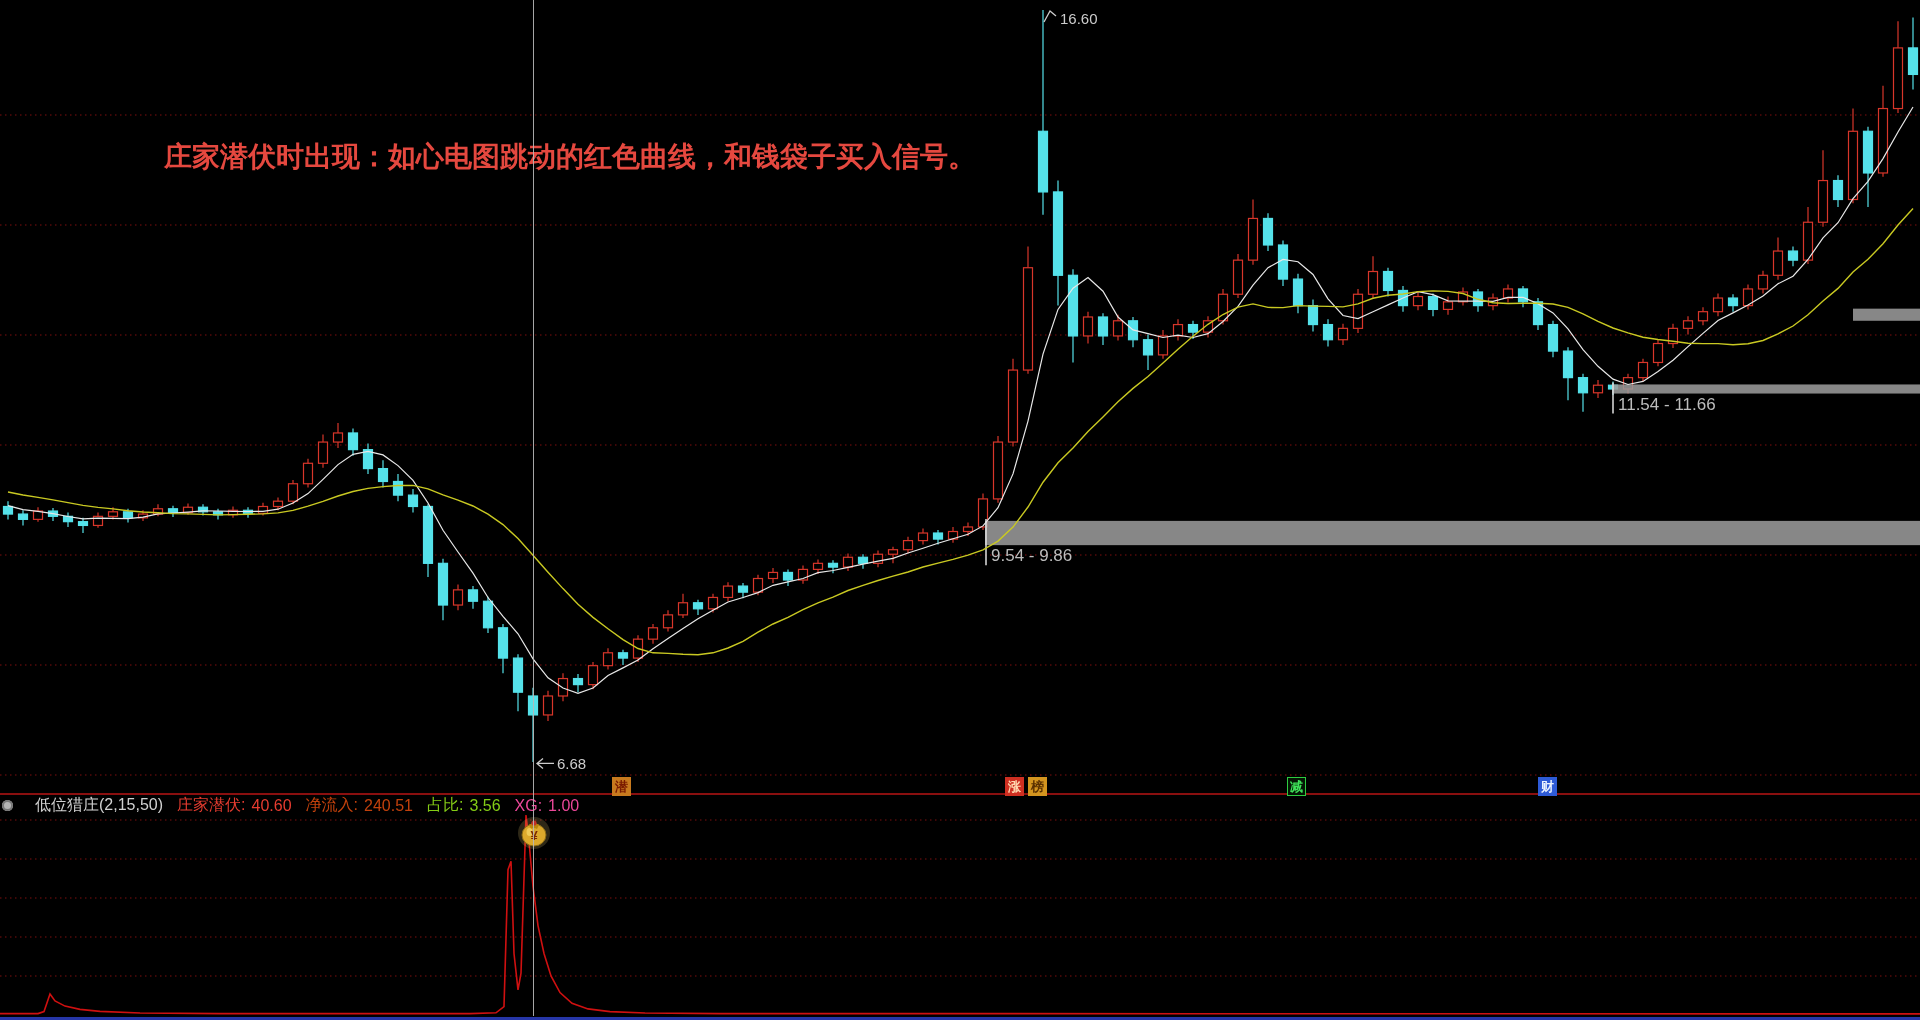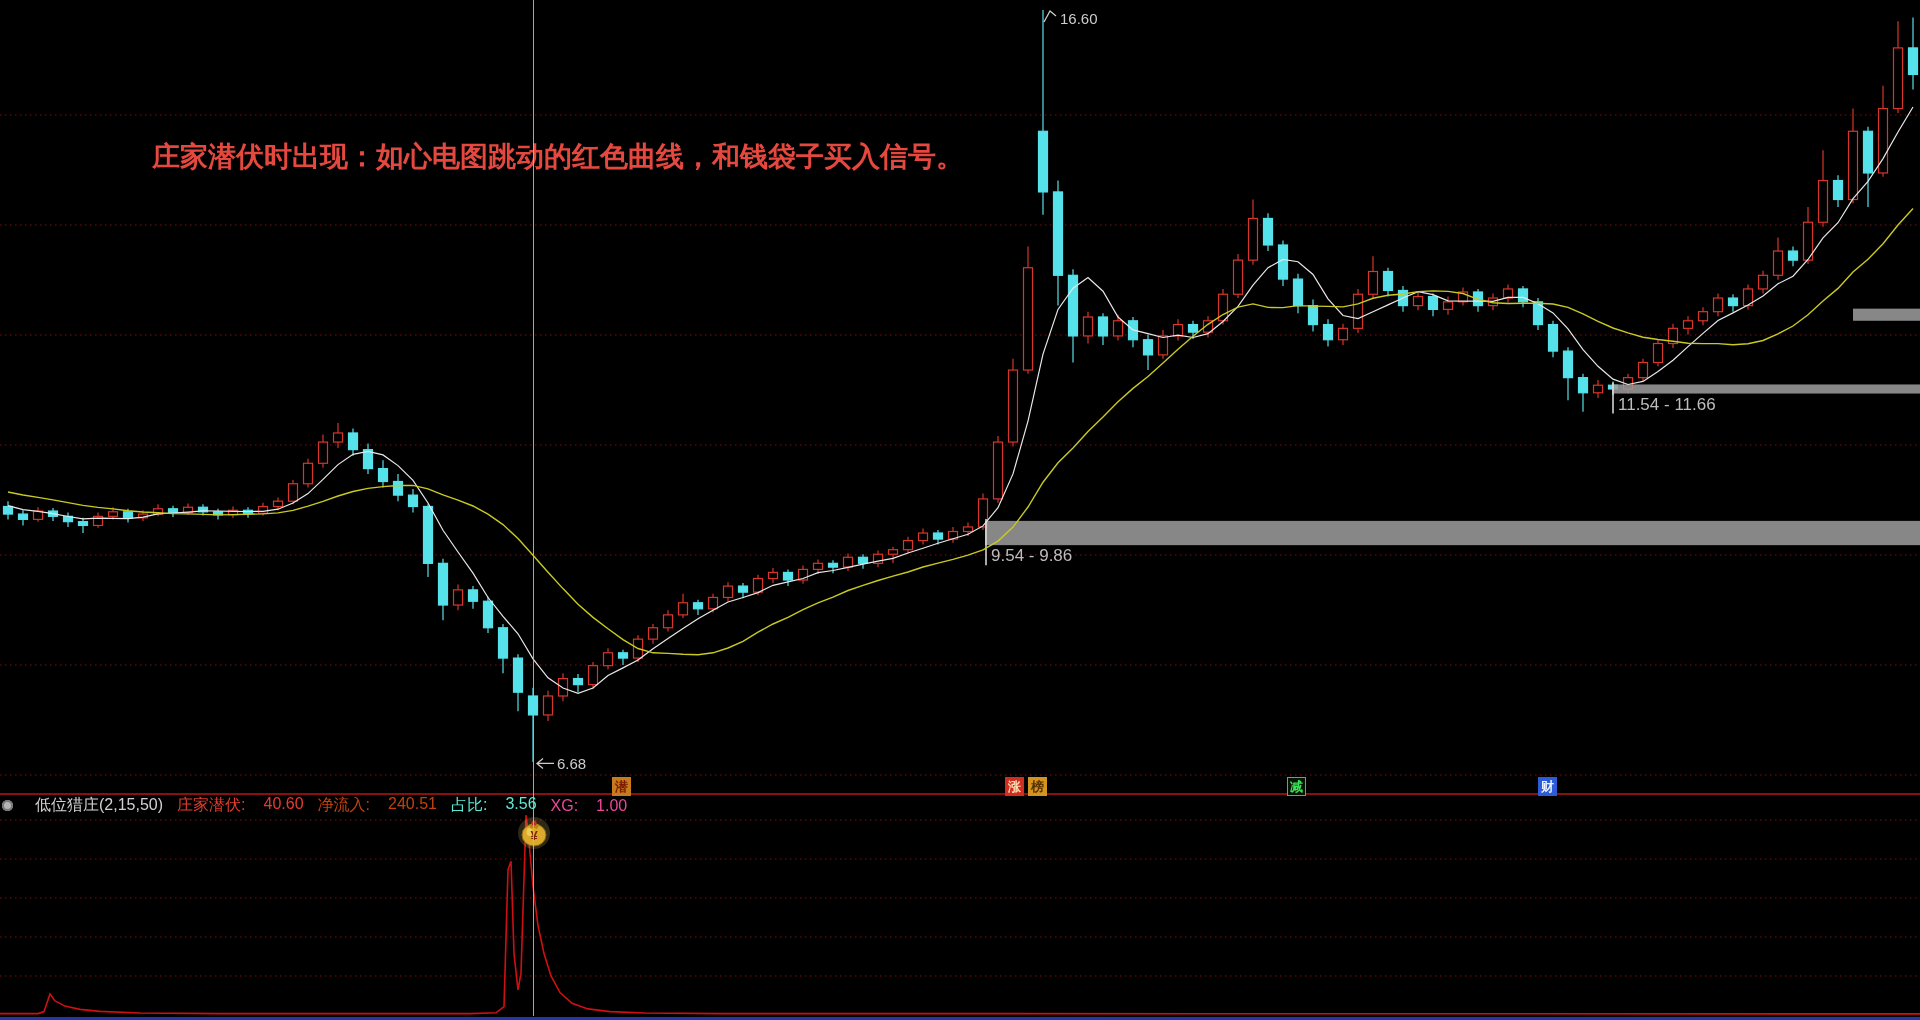--- a/index.html
+++ b/index.html
@@ -1,31 +1,31 @@
 <!DOCTYPE html>
 <html><head>
 <meta charset="utf-8">
 <style>
   html,body{margin:0;padding:0;background:#000;}
   .screen{position:relative;width:1920px;height:1020px;background:#000;overflow:hidden;
           font-family:"Liberation Sans",sans-serif;}
   svg{position:absolute;left:0;display:block;}
   #main-chart{top:0;}
   #sub-chart{top:815px;}
-  .annotation{position:absolute;left:152px;top:138px;font-size:28px;font-weight:600;
+  .annotation{position:absolute;left:164px;top:138px;font-size:28px;font-weight:600;
               letter-spacing:0;z-index:40;white-space:nowrap;}
   .shortcut{position:absolute;top:777px;width:17px;height:17px;line-height:17px;
             text-align:center;font-size:13px;font-weight:bold;z-index:30;cursor:pointer;}
   .divider-line{position:absolute;top:793px;left:0;width:1920px;height:2px;background:#8a0f0f;z-index:20;}
   .indicator-row{position:absolute;top:796px;left:0;width:1920px;height:19px;display:flex;
                  align-items:center;gap:14px;font-size:16px;padding-left:2px;z-index:30;white-space:nowrap;}
   .ind-icon{width:11px;height:11px;border-radius:50%;background:#b5b5b5;display:inline-block;
             box-shadow:inset 0 0 0 2px #777;flex:0 0 auto;}
   .ind-name{color:#d0d0d0;}
-  .ind-field{display:inline-flex;gap:18px;}
+  .ind-field{display:inline-flex;gap:6px;align-items:center;}
   .crosshair{position:absolute;top:0;width:1px;height:1016px;background:#b8b8b8;opacity:.9;z-index:60;}
   .bottom-edge{position:absolute;bottom:0;left:0;width:1920px;height:3px;background:#2636a8;z-index:70;}
 </style>
 </head>
 <body>
 
 <div class="screen">
   <svg id="main-chart" width="1920" height="797" viewBox="0 0 1920 797">
       <g>
         <line x1="0" y1="115" x2="1920" y2="115" stroke="#a81414" stroke-width="1" stroke-dasharray="1.5 3.5" opacity="0.75"></line>
@@ -332,21 +332,21 @@
     <span class="ind-icon"></span>
     <span class="ind-name" style="color: rgb(208, 208, 208); margin-left: 8px;">低位猎庄(2,15,50)</span>
     <span class="ind-field" style="color: rgb(230, 60, 48);">
       <span>庄家潜伏:</span>
       <span>40.60</span>
     </span>
     <span class="ind-field" style="color: #c2410c;">
       <span>净流入:</span>
       <span>240.51</span>
     </span>
-    <span class="ind-field" style="color: #5eead4;">
+    <span class="ind-field" style="color: #84cc16;">
       <span>占比:</span>
       <span>3.56</span>
     </span>
     <span class="ind-field" style="color: #ec4899;">
       <span>XG:</span>
       <span>1.00</span>
     </span>
   </div>
 
   <svg id="sub-chart" width="1920" height="205" viewBox="0 0 1920 205" style="overflow:visible;">

